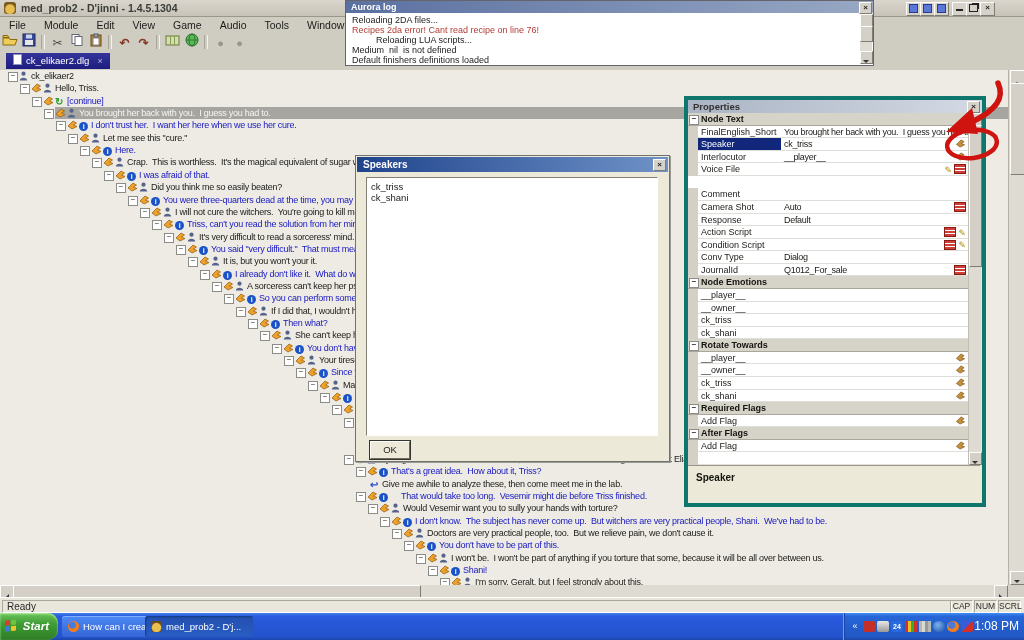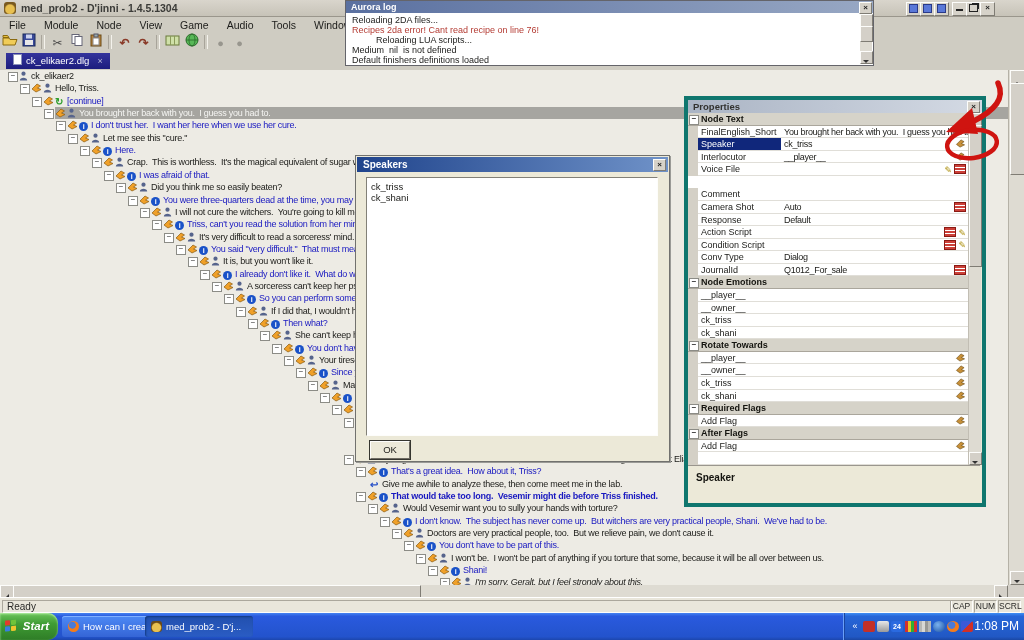--- a/index.html
+++ b/index.html
@@ -115,21 +115,21 @@
 </head>
 <body>
 
 <div id="screen">
 
   <div class="abs titlebar">
     <span class="abs app-ico"></span>
     <span class="abs title-text">med_prob2 - D'jinni - 1.4.5.1304</span>
     <span id="wctrls"><span class="abs wbtn" style="left: 906px;"><b></b></span><span class="abs wbtn" style="left: 920px;"><b></b></span><span class="abs wbtn" style="left: 934px;"><b></b></span><span class="abs wbtn" style="left: 952px;"><span class="g-min"></span></span><span class="abs wbtn" style="left: 966px;"><span class="g-res"></span></span><span class="abs wbtn" style="left: 980px;">×</span></span>
   </div>
-  <div class="abs menubar" id="menubar"><span class="menu-item">File</span><span class="menu-item">Module</span><span class="menu-item">Node</span><span class="menu-item">View</span><span class="menu-item">Game</span><span class="menu-item">Audio</span><span class="menu-item">Tools</span><span class="menu-item">Window</span><span class="menu-item">Help</span></div>
+  <div class="abs menubar" id="menubar"><span class="menu-item">File</span><span class="menu-item">Module</span><span class="menu-item">Edit</span><span class="menu-item">View</span><span class="menu-item">Game</span><span class="menu-item">Audio</span><span class="menu-item">Tools</span><span class="menu-item">Window</span><span class="menu-item">Help</span></div>
   <div class="abs toolbar" id="toolbar"><span class="tbtn"><svg width="16" height="14">
           <path d="M1,4 L1,2.5 L5.5,2.5 L7,4.5 L1,4.5 Z" fill="#e8c040" stroke="#8a6a10"></path>
           <path d="M1,5 L7,5 L8,6.5 L15,6.5 L13,12 L1,12 Z" fill="#f0cc58" stroke="#8a6a10"></path>
         </svg></span><span class="tbtn"><svg width="14" height="14">
           <rect x="1" y="1" width="12" height="12" fill="#3a4a9a" stroke="#1a2a5a"></rect>
           <rect x="4" y="1.5" width="6" height="4" fill="#cdd4ee"></rect>
           <rect x="3" y="7" width="8" height="5" fill="#e8e8e8"></rect>
         </svg></span><span class="tsep"></span><span class="tbtn"><span style="font-size:12px;color:#444;">✂</span></span><span class="tbtn"><svg width="14" height="14">
           <rect x="2" y="1.5" width="7" height="9" fill="#fff" stroke="#667"></rect>
           <rect x="5" y="3.5" width="7" height="9" fill="#fff" stroke="#667"></rect>
@@ -296,21 +296,21 @@
       </div>
       <div class="trow" style="top: 185.25px;">
         <span class="expand" style="left: 188px;">−</span>
         <span class="icn" style="left: 199px;"><svg width="11" height="10" viewBox="0 0 11 10">
             <path d="M1,6 L6,1 L9.5,3 L6.5,5 L10,6.5 L5,9 Z" fill="#f0a028" stroke="#8a5a10" stroke-width="0.7"></path>
           </svg></span>
         <span class="icn" style="left: 211px;"><svg width="9" height="10" viewBox="0 0 9 10">
             <circle cx="4.5" cy="2.7" r="2.1" fill="#56648c"></circle>
             <path d="M0.8,9.6 C0.8,5.9 8.2,5.9 8.2,9.6 Z" fill="#56648c"></path>
           </svg></span>
-        <span class="t blk" style="left: 223px;">It is, but you won't like it.</span>
+        <span class="t blk" style="left: 223px;">It is, but you won't your it.</span>
       </div>
       <div class="trow" style="top: 197.6px;">
         <span class="expand" style="left: 200px;">−</span>
         <span class="icn" style="left: 211px;"><svg width="11" height="10" viewBox="0 0 11 10">
             <path d="M1,6 L6,1 L9.5,3 L6.5,5 L10,6.5 L5,9 Z" fill="#f0a028" stroke="#8a5a10" stroke-width="0.7"></path>
           </svg></span>
         <span class="icn" style="left: 223px;"><span class="info-badge">i</span></span>
         <span class="t blue" style="left: 235px;">I already don't like it.  What do we</span>
       </div>
       <div class="trow" style="top: 209.95px;">
@@ -468,21 +468,21 @@
       <div class="trow" style="top: 407.55px;">
         <span class="icn" style="left: 370px;"><span class="glyph" style="color:#2a52c8;font-weight:bold;">↩</span></span>
         <span class="t blk" style="left: 382px;">Give me awhile to analyze these, then come meet me in the lab.</span>
       </div>
       <div class="trow" style="top: 419.9px;">
         <span class="expand" style="left: 356px;">−</span>
         <span class="icn" style="left: 367px;"><svg width="11" height="10" viewBox="0 0 11 10">
             <path d="M1,6 L6,1 L9.5,3 L6.5,5 L10,6.5 L5,9 Z" fill="#f0a028" stroke="#8a5a10" stroke-width="0.7"></path>
           </svg></span>
         <span class="icn" style="left: 379px;"><span class="info-badge">i</span></span>
-        <span class="t blue" style="left: 391px; font-weight: bold;">That would take too long.  Vesemir might die before Triss finished.</span>
+        <span class="t blue" style="left: 401px;">That would take too long.  Vesemir might die before Triss finished.</span>
       </div>
       <div class="trow" style="top: 432.25px;">
         <span class="expand" style="left: 368px;">−</span>
         <span class="icn" style="left: 379px;"><svg width="11" height="10" viewBox="0 0 11 10">
             <path d="M1,6 L6,1 L9.5,3 L6.5,5 L10,6.5 L5,9 Z" fill="#f0a028" stroke="#8a5a10" stroke-width="0.7"></path>
           </svg></span>
         <span class="icn" style="left: 391px;"><svg width="9" height="10" viewBox="0 0 9 10">
             <circle cx="4.5" cy="2.7" r="2.1" fill="#56648c"></circle>
             <path d="M0.8,9.6 C0.8,5.9 8.2,5.9 8.2,9.6 Z" fill="#56648c"></path>
           </svg></span>
@@ -536,21 +536,21 @@
       </div>
       <div class="trow" style="top: 506.35px;">
         <span class="expand" style="left: 440px;">−</span>
         <span class="icn" style="left: 451px;"><svg width="11" height="10" viewBox="0 0 11 10">
             <path d="M1,6 L6,1 L9.5,3 L6.5,5 L10,6.5 L5,9 Z" fill="#f0a028" stroke="#8a5a10" stroke-width="0.7"></path>
           </svg></span>
         <span class="icn" style="left: 463px;"><svg width="9" height="10" viewBox="0 0 9 10">
             <circle cx="4.5" cy="2.7" r="2.1" fill="#56648c"></circle>
             <path d="M0.8,9.6 C0.8,5.9 8.2,5.9 8.2,9.6 Z" fill="#56648c"></path>
           </svg></span>
-        <span class="t blk" style="left: 475px; font-style: italic;">I'm sorry, Geralt, but I feel strongly about this.</span>
+        <span class="t blk" style="left: 475px;">I'm sorry, Geralt, but I feel strongly about this.</span>
       </div>
     </div>
 
   <div class="abs hscroll">
     <span class="abs sbtn" style="left:0;top:0;width:12px;height:11px;"><span class="tri" style="margin:2px 0 0 2px;border:3px solid transparent;border-right-color:#333;"></span></span>
     <span class="abs sthumb" style="left:13px;top:0;width:406px;height:11px;"></span>
     <span class="abs sbtn" style="right:0;top:0;width:12px;height:11px;"><span class="tri" style="margin:2px 0 0 4px;border:3px solid transparent;border-left-color:#333;"></span></span>
   </div>
   <div class="abs vscroll">
     <span class="abs sbtn" style="left:1px;top:0;width:13px;height:12px;"><span class="tri" style="margin:3px 0 0 3px;border:3px solid transparent;border-bottom-color:#333;"></span></span>

